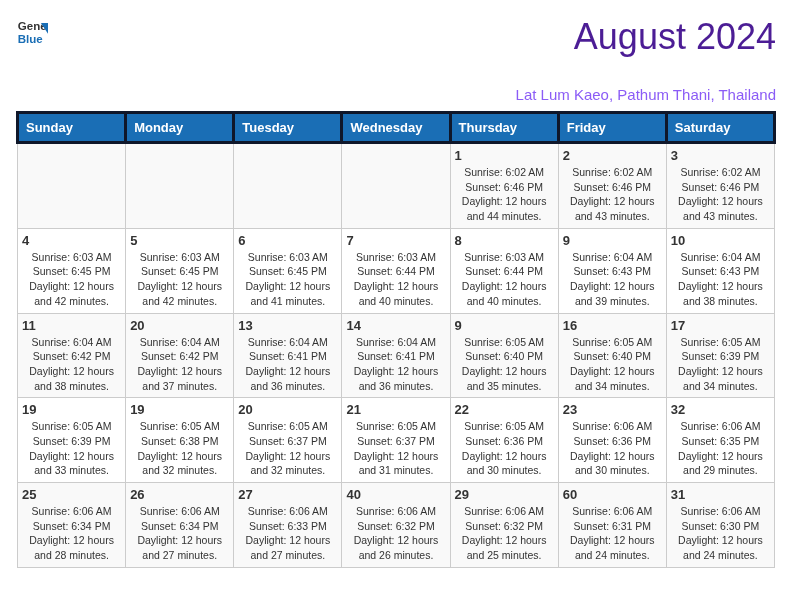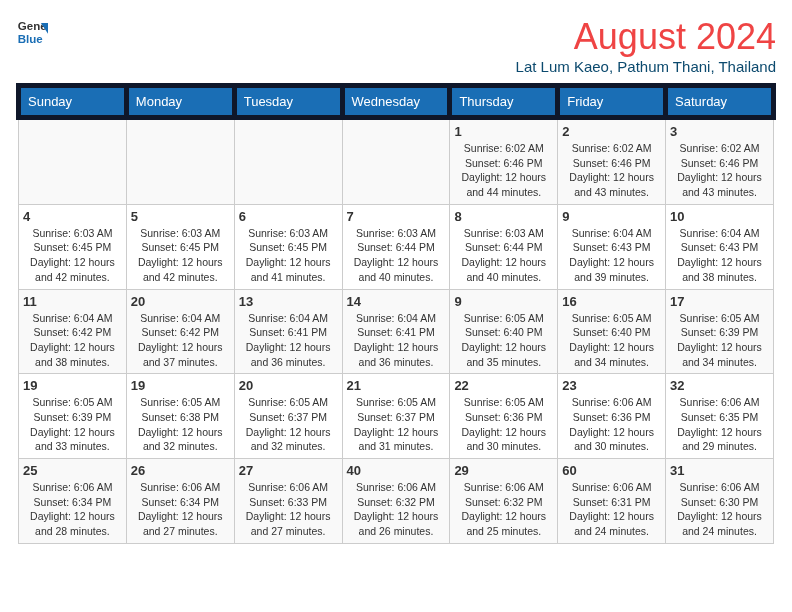--- a/index.html
+++ b/index.html
@@ -24,39 +24,40 @@
     .logo-icon {
       width: 32px;
       height: 32px;
     }
     .title-block {
       text-align: right;
     }
     .main-title {
       font-size: 36px;
       font-weight: normal;
-      color: #ef4444;
+      color: #4c1d95;
     }
     .subtitle {
       font-size: 15px;
-      color: #0c4a6e;
+      color: #8b5cf6;
+      margin-top: 28px;
     }
     table {
       width: 100%;
       border-collapse: collapse;
       font-size: 11px;
     }
     thead tr th {
       background: #1a6eb5;
       color: #fff;
       padding: 6px 7px;
       text-align: left;
       font-size: 13px;
-      font-weight: normal;
-      border: 5px solid #0f172a;
+      font-weight: bold;
+      border: 3px solid #0f172a;
     }
     tbody tr td {
       border: 1px solid #ccc;
       padding: 4px 4px;
       vertical-align: top;
       min-height: 80px;
       background: #fff;
     }
     tbody tr:nth-child(odd) td {
       background: #f9f9f9;

